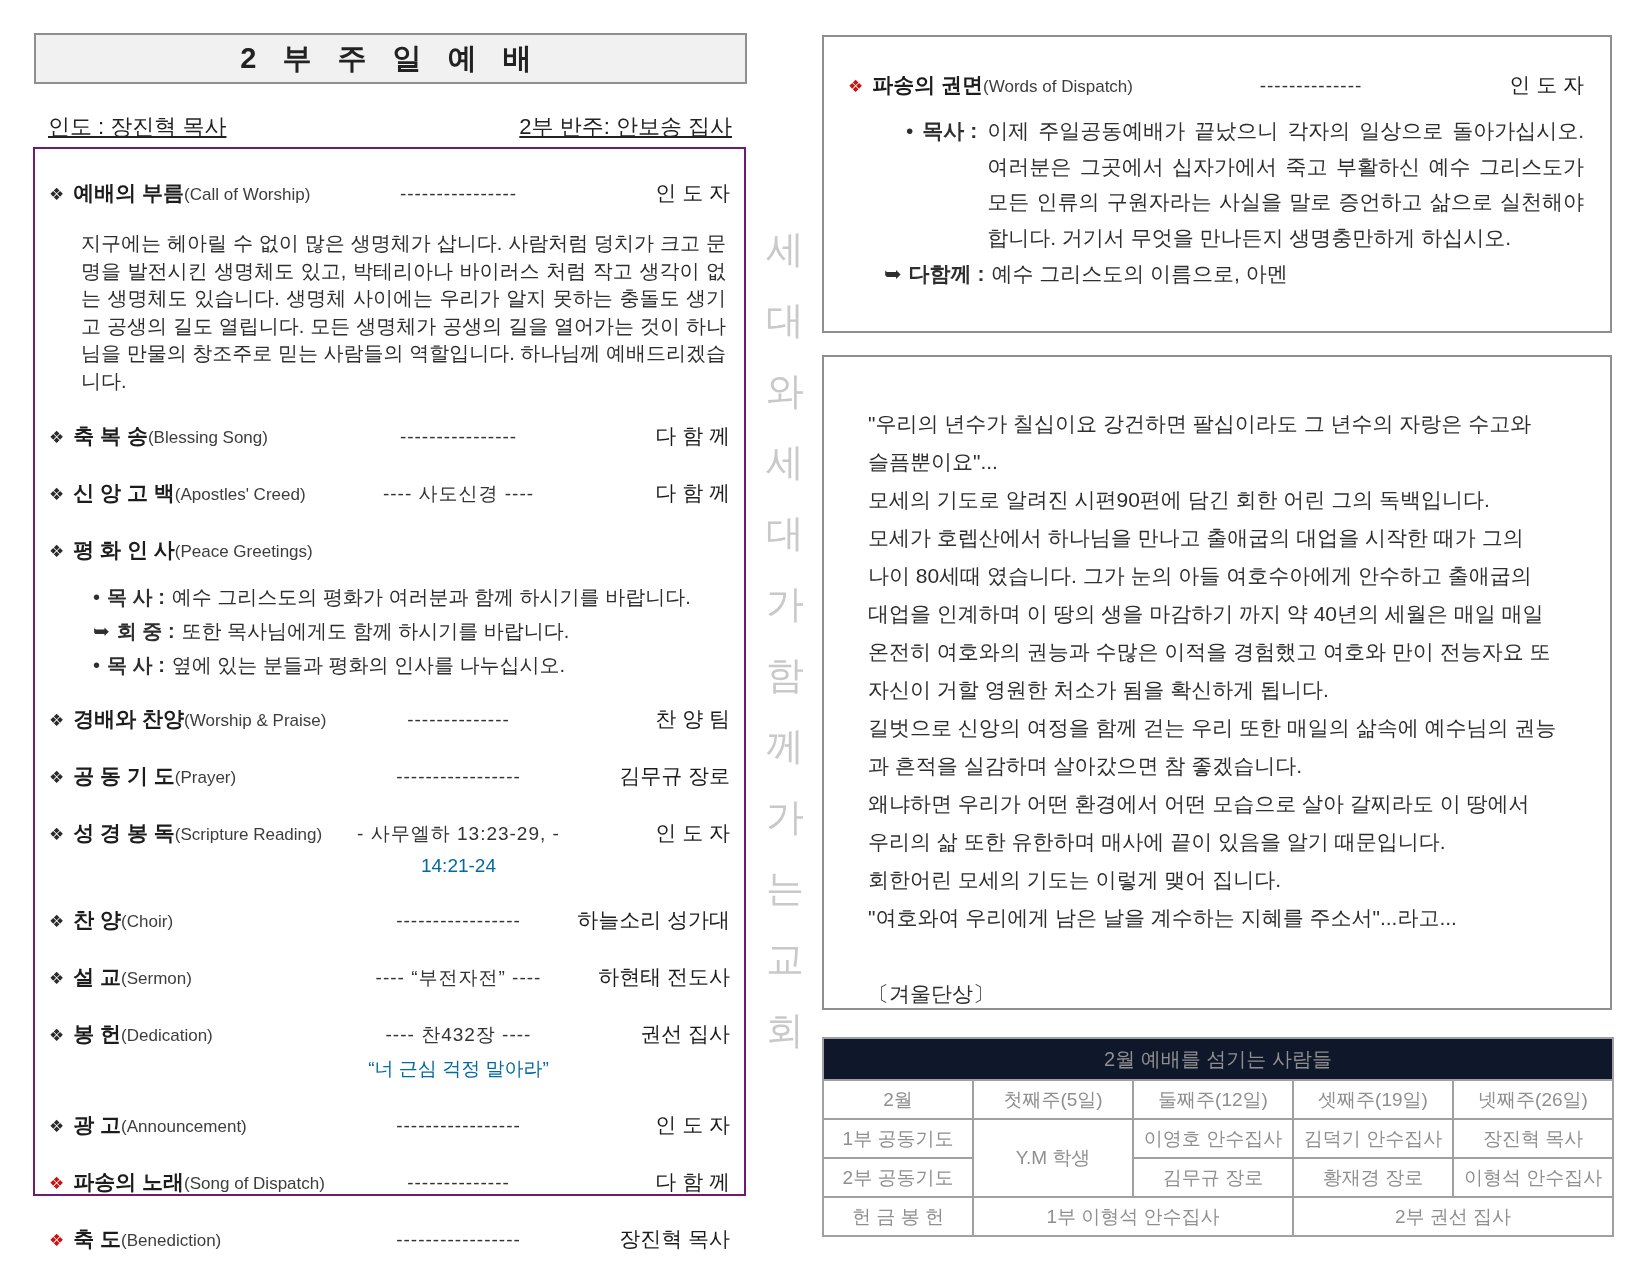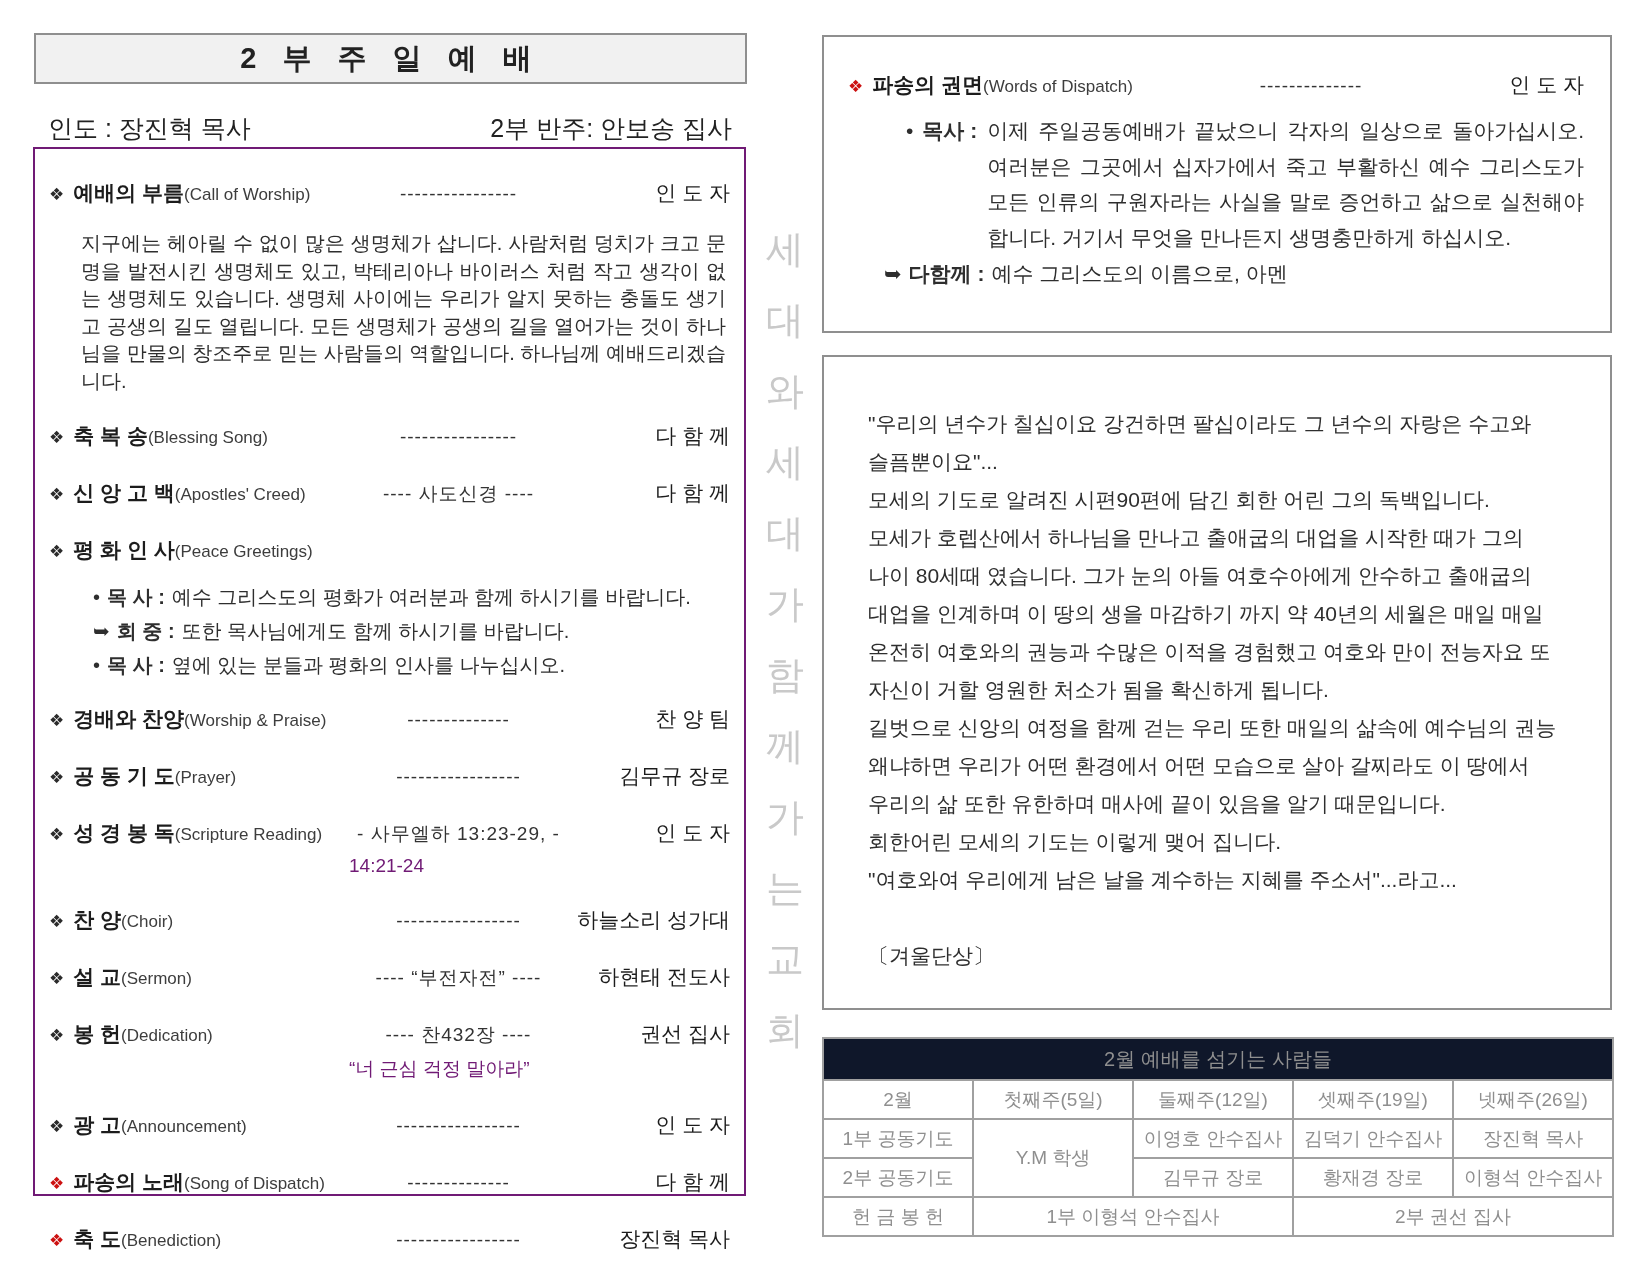--- a/index.html
+++ b/index.html
@@ -10,34 +10,34 @@
   }
   
   .title-box {
     position:absolute; left:34px; top:33px; width:713px; height:51px;
     background:#f1f1f1; border:2px solid #8f8f8f;
     display:flex; align-items:center; justify-content:center;
     font-size:29px; font-weight:bold; letter-spacing:9px; color:#222;
   }
   .leader-row {
     position:absolute; left:48px; top:112px; width:684px;
-    display:flex; justify-content:space-between; font-size:25px; color:#222;
+    display:flex; justify-content:space-between; font-size:22px; color:#222;text-decoration:underline;
   }
   .order-box {
     position:absolute; left:33px; top:147px; width:713px; height:1049px;
     border:2px solid #701a75; padding:30px 14px 0 14px;
   }
   .wi { display:grid; grid-template-columns:300px 1fr 162px; align-items:baseline; margin-bottom:29px; }
   .bullet { font-size:17px; color:#2b2b2b; margin-right:9px; }
   .bullet.red { color:#cc1111; }
   .wi-title { font-size:21px; white-space:nowrap; }
   .wi-title .ko { font-weight:bold; color:#1c1c1c; }
   .wi-title .en { font-size:17px; color:#3d3d3d; }
   .wi-mid  { text-align:center; font-size:19px; color:#333; letter-spacing:1px; white-space:nowrap; }
-  .wi-mid2 { grid-column:2; font-size:19px; color:#701a75; margin-top:8px; white-space:nowrap; }
+  .wi-mid2 { grid-column:2; text-align:center; font-size:19px; color:#0369a1; margin-top:8px; white-space:nowrap; }
   .wi-who  { text-align:right; font-size:21px; color:#1c1c1c; white-space:nowrap; }
   .wi-para {
     margin:-6px 0 26px 32px; width:645px; font-size:20px; line-height:1.38;
     text-align:justify; color:#2e2e2e;
   }
   .dialog { margin:-9px 0 26px 44px; font-size:20px; color:#2e2e2e; }
   .dialog-line { margin-bottom:7px; }
   .dialog-line .g   { margin-right:7px; }
   .dialog-line .lbl { font-weight:bold; margin-right:7px;margin-top:47px; }
   
@@ -214,20 +214,21 @@
   <div class="meditation-box">
     <div class="med-line">"우리의 년수가 칠십이요 강건하면 팔십이라도 그 년수의 자랑은 수고와</div>
     <div class="med-line">슬픔뿐이요"...</div>
     <div class="med-line">모세의 기도로 알려진 시편90편에 담긴 회한 어린 그의 독백입니다.</div>
     <div class="med-line">모세가 호렙산에서 하나님을 만나고  출애굽의 대업을 시작한 때가 그의</div>
     <div class="med-line">나이 80세때 였습니다. 그가 눈의 아들 여호수아에게 안수하고 출애굽의</div>
     <div class="med-line">대업을 인계하며 이 땅의 생을 마감하기 까지 약 40년의 세월은 매일 매일</div>
     <div class="med-line">온전히 여호와의 권능과 수많은 이적을 경험했고 여호와 만이 전능자요 또</div>
     <div class="med-line">자신이 거할 영원한 처소가 됨을 확신하게 됩니다.</div>
     <div class="med-line">길벗으로 신앙의 여정을 함께 걷는 우리 또한 매일의 삶속에 예수님의 권능</div>
+    <div class="med-line">과 흔적을 실감하며 살아갔으면 참 좋겠습니다.</div>
     <div class="med-line">왜냐하면 우리가 어떤 환경에서 어떤 모습으로 살아 갈찌라도 이 땅에서</div>
     <div class="med-line">우리의 삶 또한 유한하며 매사에 끝이 있음을 알기 때문입니다.</div>
     <div class="med-line">회한어린 모세의 기도는 이렇게 맺어 집니다.</div>
     <div class="med-line">"여호와여 우리에게 남은 날을 계수하는 지혜를 주소서"...라고...</div>
     <div class="med-line"></div>
     <div class="med-line">〔겨울단상〕</div>
   </div>
 
   <table class="serve-table">
     <colgroup>

